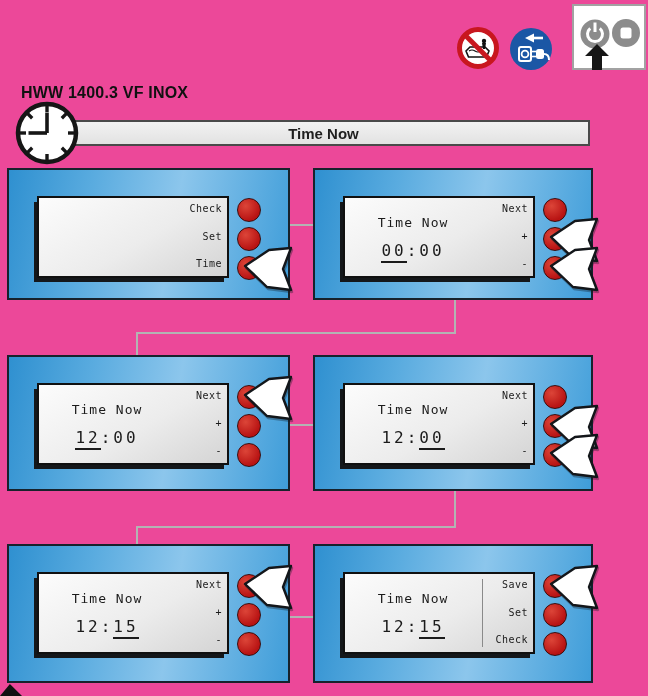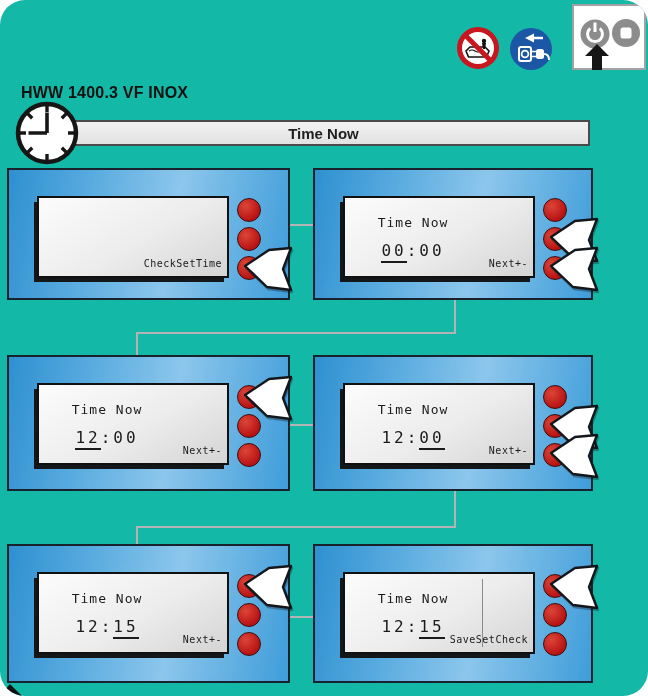--- a/index.html
+++ b/index.html
@@ -1,17 +1,17 @@
 <!DOCTYPE html>
 <html><head>
 <meta charset="utf-8">
 <style>
   html,body{margin:0;padding:0;background:#ffffff;}
-  .page{position:relative;width:648px;height:696px;background:#14b8a6;overflow:hidden;
-        font-family:"Liberation Sans",sans-serif;border-radius:25px;}
+  .page{position:relative;width:648px;height:696px;background:#ec4899;overflow:hidden;
+        font-family:"Liberation Sans",sans-serif;}
 
   
   .model-title{position:absolute;left:21px;top:84px;font-size:16px;font-weight:bold;
                color:#111;letter-spacing:0.2px;}
   .banner{position:absolute;left:57px;top:120px;width:533px;height:26px;box-sizing:border-box;
           background:linear-gradient(#f2f2f2,#e2e2e2);border:2px solid #4a4a4a;
           display:flex;align-items:center;justify-content:center;z-index:1;}
   .banner span{font-size:15px;font-weight:bold;color:#1f1f1f;}
   .clock{position:absolute;left:13px;top:99px;z-index:2;}
 
@@ -40,21 +40,21 @@
 
   .lcd{position:absolute;left:28px;top:26px;width:192px;height:82px;box-sizing:border-box;
        border:2px solid #101010;background:linear-gradient(150deg,#fcfcfc,#ececec 55%,#d4d4d4);
        box-shadow:-4px 5px 0 -1px #14171a;}
   .lcd-main{position:absolute;left:0;top:0;bottom:0;right:52px;display:flex;flex-direction:column;
             justify-content:center;align-items:center;gap:11px;
             font-family:"DejaVu Sans Mono",monospace;color:#1b1b1b;}
   .lcd-line1{font-size:13px;letter-spacing:1px;white-space:nowrap;}
   .lcd-time{font-size:16px;letter-spacing:3px;white-space:nowrap;}
   .lcd-time .u{border-bottom:2px solid #1b1b1b;padding-bottom:1px;}
-  .lcd-labels{position:absolute;right:0;top:0;bottom:0;display:flex;flex-direction:row;
+  .lcd-labels{position:absolute;right:0;top:0;bottom:0;display:flex;flex-direction:column;
               justify-content:space-between;align-items:flex-end;padding:5px 5px 7px 0;
               font-family:"DejaVu Sans Mono",monospace;font-size:10px;letter-spacing:0.5px;
               color:#1b1b1b;}
   .lcd-divider{position:absolute;right:50px;top:5px;bottom:5px;width:1px;background:#8a8a8a;}
 
   .btn{position:absolute;left:228px;width:24px;height:24px;border-radius:50%;box-sizing:border-box;
        background:radial-gradient(circle at 35% 32%,#dc4538,#b81313 70%);
        border:1.5px solid #3c0d0d;z-index:2;}
   .arrow-wrap{position:absolute;left:234px;width:50px;height:46px;z-index:3;
               filter:drop-shadow(1px 2px 0 rgba(20,25,35,0.35));}

